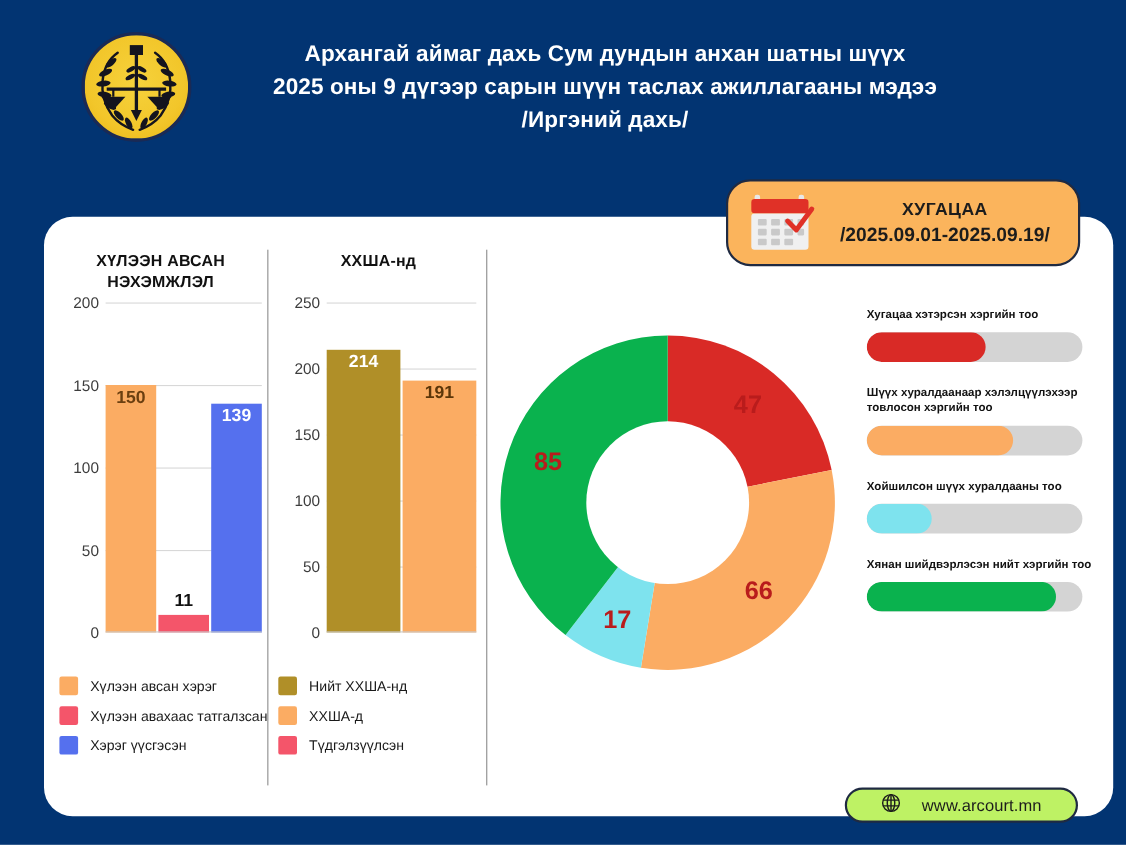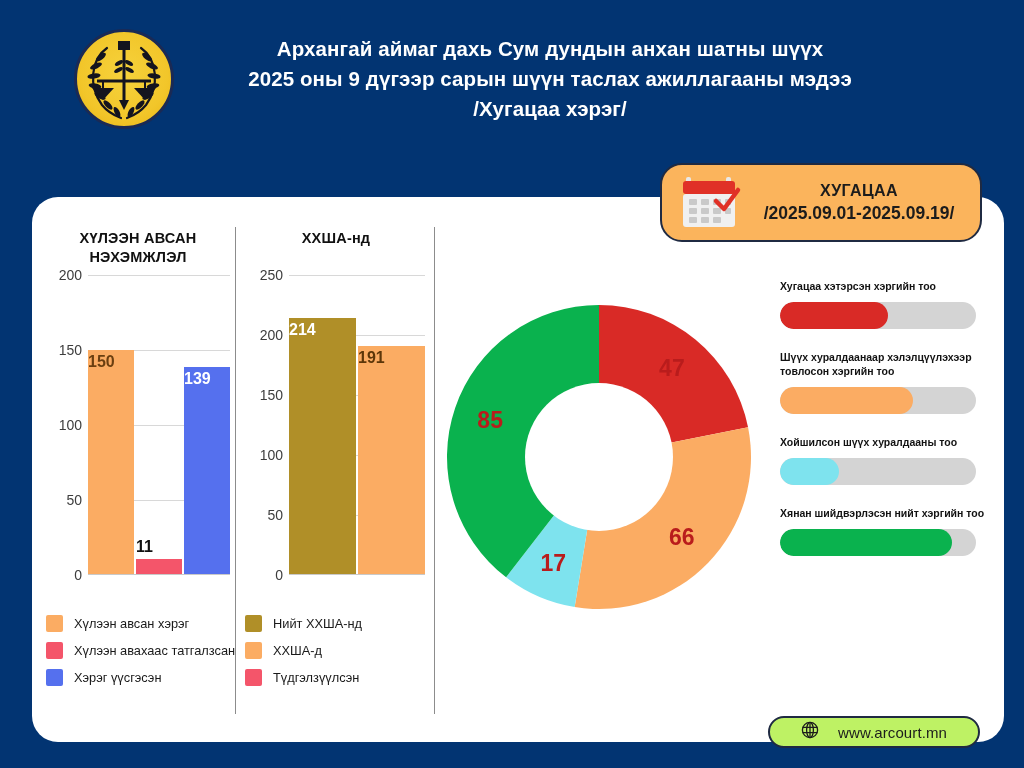--- a/index.html
+++ b/index.html
@@ -38,21 +38,21 @@
     background: #fbb45c; border: 2.5px solid #1f2a42; border-radius: 22px;
     display: flex; align-items: center; z-index: 6;
   }
   .cal-icon { width: 62px; height: 56px; margin-left: 18px; position: relative; flex: 0 0 auto; }
   .date-text { flex: 1; text-align: center; padding-right: 4px; color: #1c1c1c; }
   .date-text .dt1 { font-size: 16px; font-weight: 700; letter-spacing: .4px; line-height: 22px; }
   .date-text .dt2 { font-size: 17.5px; font-weight: 700; line-height: 23px; }
 
   
   .card {
-    position: absolute; left: 32px; top: 197px; width: 972px; height: 545px;
+    position: absolute; left: 40px; top: 197px; width: 972px; height: 545px;
     background: #ffffff; border-radius: 26px;
   }
   .divider { position: absolute; top: 30px; width: 1px; height: 487px; background: #8c8c8c; }
   .divider.d1 { left: 203px; }
   .divider.d2 { left: 402px; }
 
   
   .barchart { position: absolute; top: 30px; }
   .barchart.c1 { left: 12px; width: 188px; }
   .barchart.c2 { left: 213px; width: 182px; }
@@ -66,21 +66,21 @@
     position: absolute; right: 4px; font-size: 14px; color: #3d3d3d;
     transform: translateY(-50%); white-space: nowrap;
   }
   .plot-area { position: absolute; left: 44px; right: 2px; top: 0; height: 300px; }
   .gridline { position: absolute; left: 0; right: 0; height: 1px; background: #d8d8d8; }
   .bars { position: absolute; left: 0; right: 0; bottom: 0; top: 0; display: flex;
           align-items: flex-end; gap: 2px; }
   .bar-col { flex: 1; position: relative; height: 100%; display: flex; align-items: flex-end; }
   .bar { width: 100%; position: relative; }
   .bar-val {
-    position: absolute; left: 0; right: 0; text-align: left;
+    position: absolute; left: 0; right: 0; text-align: center;
     font-size: 16px; font-weight: 700; top: 3px;
   }
   .bar-val.outside { top: -21px; color: #111; }
   .baseline { position: absolute; left: 0; right: 0; bottom: 0; height: 1px; background: #c9c9c9; }
 
   
   .legend { position: absolute; font-size: 12.8px; color: #1a1a1a; }
   .legend.l1 { left: 14px; top: 418px; }
   .legend.l2 { left: 213px; top: 418px; }
   .legend-row { display: flex; align-items: center; margin-bottom: 10px; }
@@ -163,21 +163,21 @@
       <path d="M26 49 L26 56 M68 49 L68 56" stroke="#14141e" stroke-width="2" fill="none"></path>
 
       <path d="M15 56 L37 56 L26 68 Z" fill="#14141e"></path>
       <path d="M57 56 L79 56 L68 68 Z" fill="#14141e"></path>
     </svg>
   </div>
 
   <div class="title-block">
     <div class="title-line">Архангай аймаг дахь Сум дундын анхан шатны шүүх</div>
     <div class="title-line">2025 оны 9 дүгээр сарын шүүн таслах ажиллагааны мэдээ</div>
-    <div class="title-line">/Хугацаа хэрэг/</div>
+    <div class="title-line">/Иргэний дахь/</div>
   </div>
 </div>
 
 <div class="date-badge">
   <div class="cal-icon">
     <svg width="62" height="56" viewBox="0 0 62 56" aria-hidden="true">
       <rect x="6" y="2" width="5" height="9" rx="2" fill="#e8e8e8"></rect>
       <rect x="46" y="2" width="5" height="9" rx="2" fill="#e8e8e8"></rect>
       <rect x="3" y="6" width="52" height="13" rx="3" fill="#e03127"></rect>
       <rect x="3" y="19" width="52" height="33" rx="3" fill="#f0f0f0"></rect>

